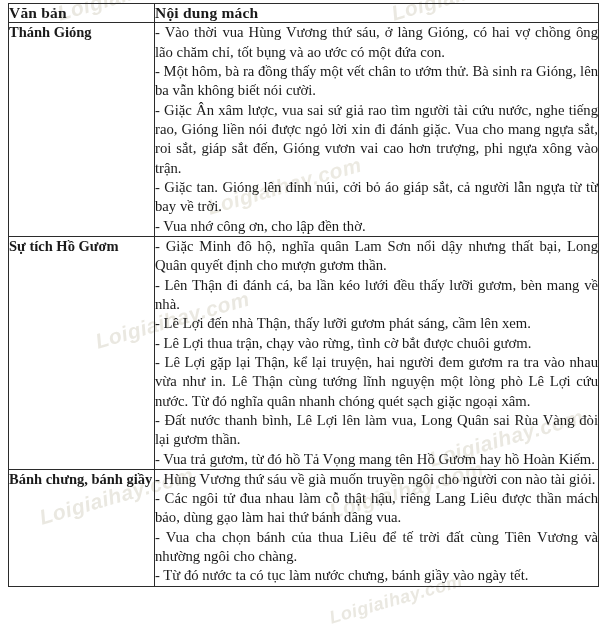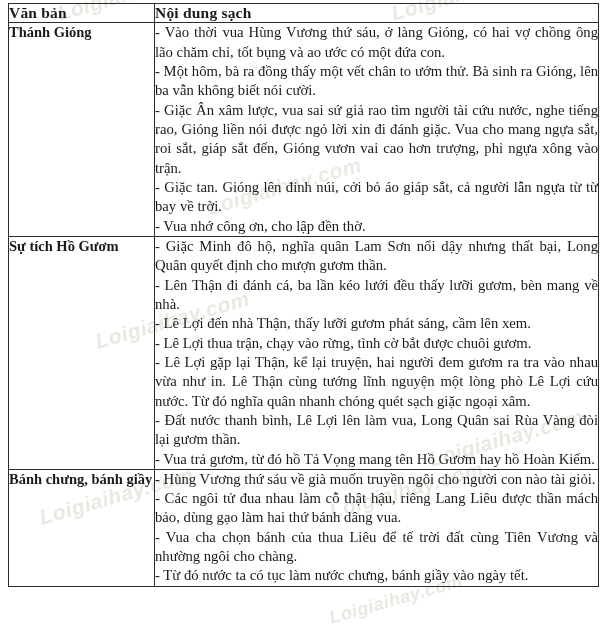--- a/index.html
+++ b/index.html
@@ -130,21 +130,21 @@
 
   <div class="table-wrap">
     <table class="doc-table">
       <colgroup>
         <col class="c-left">
         <col class="c-right">
       </colgroup>
       <thead>
         <tr>
           <th class="hdr-cell">Văn bản</th>
-          <th class="hdr-cell">Nội dung sạch</th>
+          <th class="hdr-cell">Nội dung mách</th>
         </tr>
       </thead>
       <tbody>
         <tr>
           <td class="title-cell">Thánh Gióng</td>
           <td class="content-cell">
             <p>- Vào thời vua Hùng Vương thứ sáu, ở làng Gióng, có hai vợ chồng ông lão chăm chỉ, tốt bụng và ao ước có một đứa con.</p>
             <p>- Một hôm, bà ra đồng thấy một vết chân to ướm thử. Bà sinh ra Gióng, lên ba vẫn không biết nói cười.</p>
             <p>- Giặc Ân xâm lược, vua sai sứ giả rao tìm người tài cứu nước, nghe tiếng rao, Gióng liền nói được ngỏ lời xin đi đánh giặc. Vua cho mang ngựa sắt, roi sắt, giáp sắt đến, Gióng vươn vai cao hơn trượng, phi ngựa xông vào trận.</p>
             <p>- Giặc tan. Gióng lên đỉnh núi, cởi bỏ áo giáp sắt, cả người lẫn ngựa từ từ bay về trời.</p>

